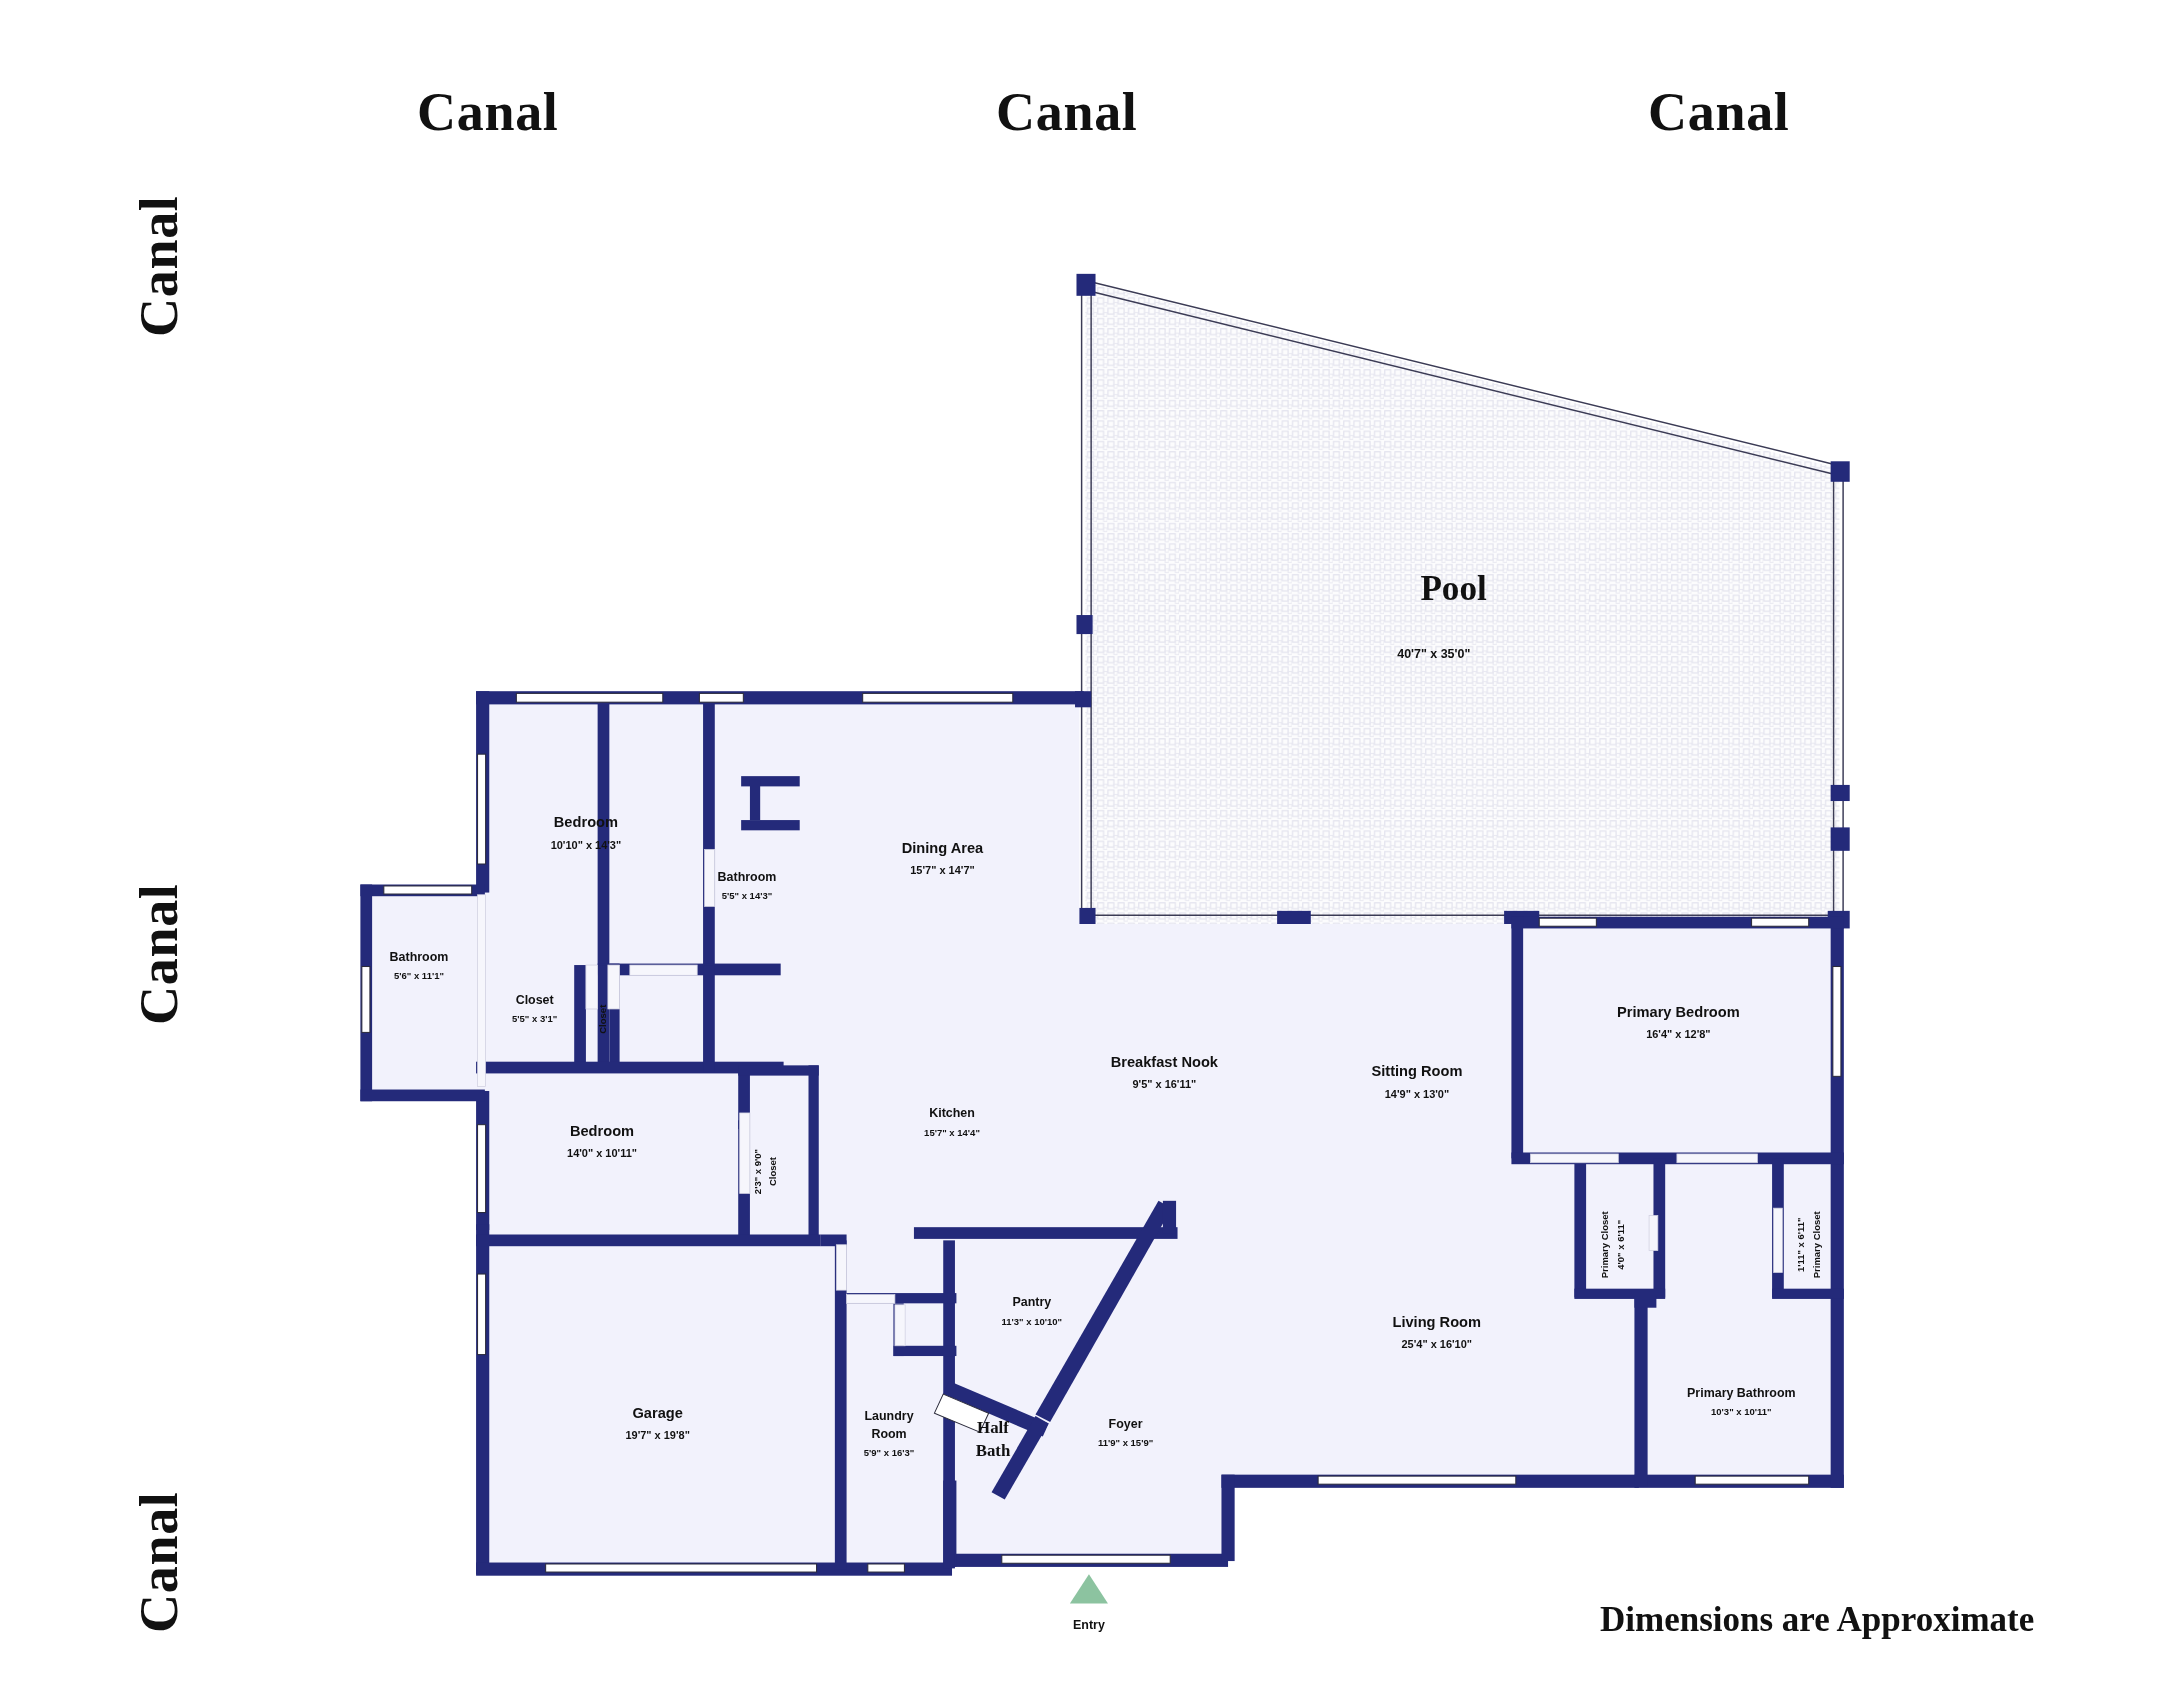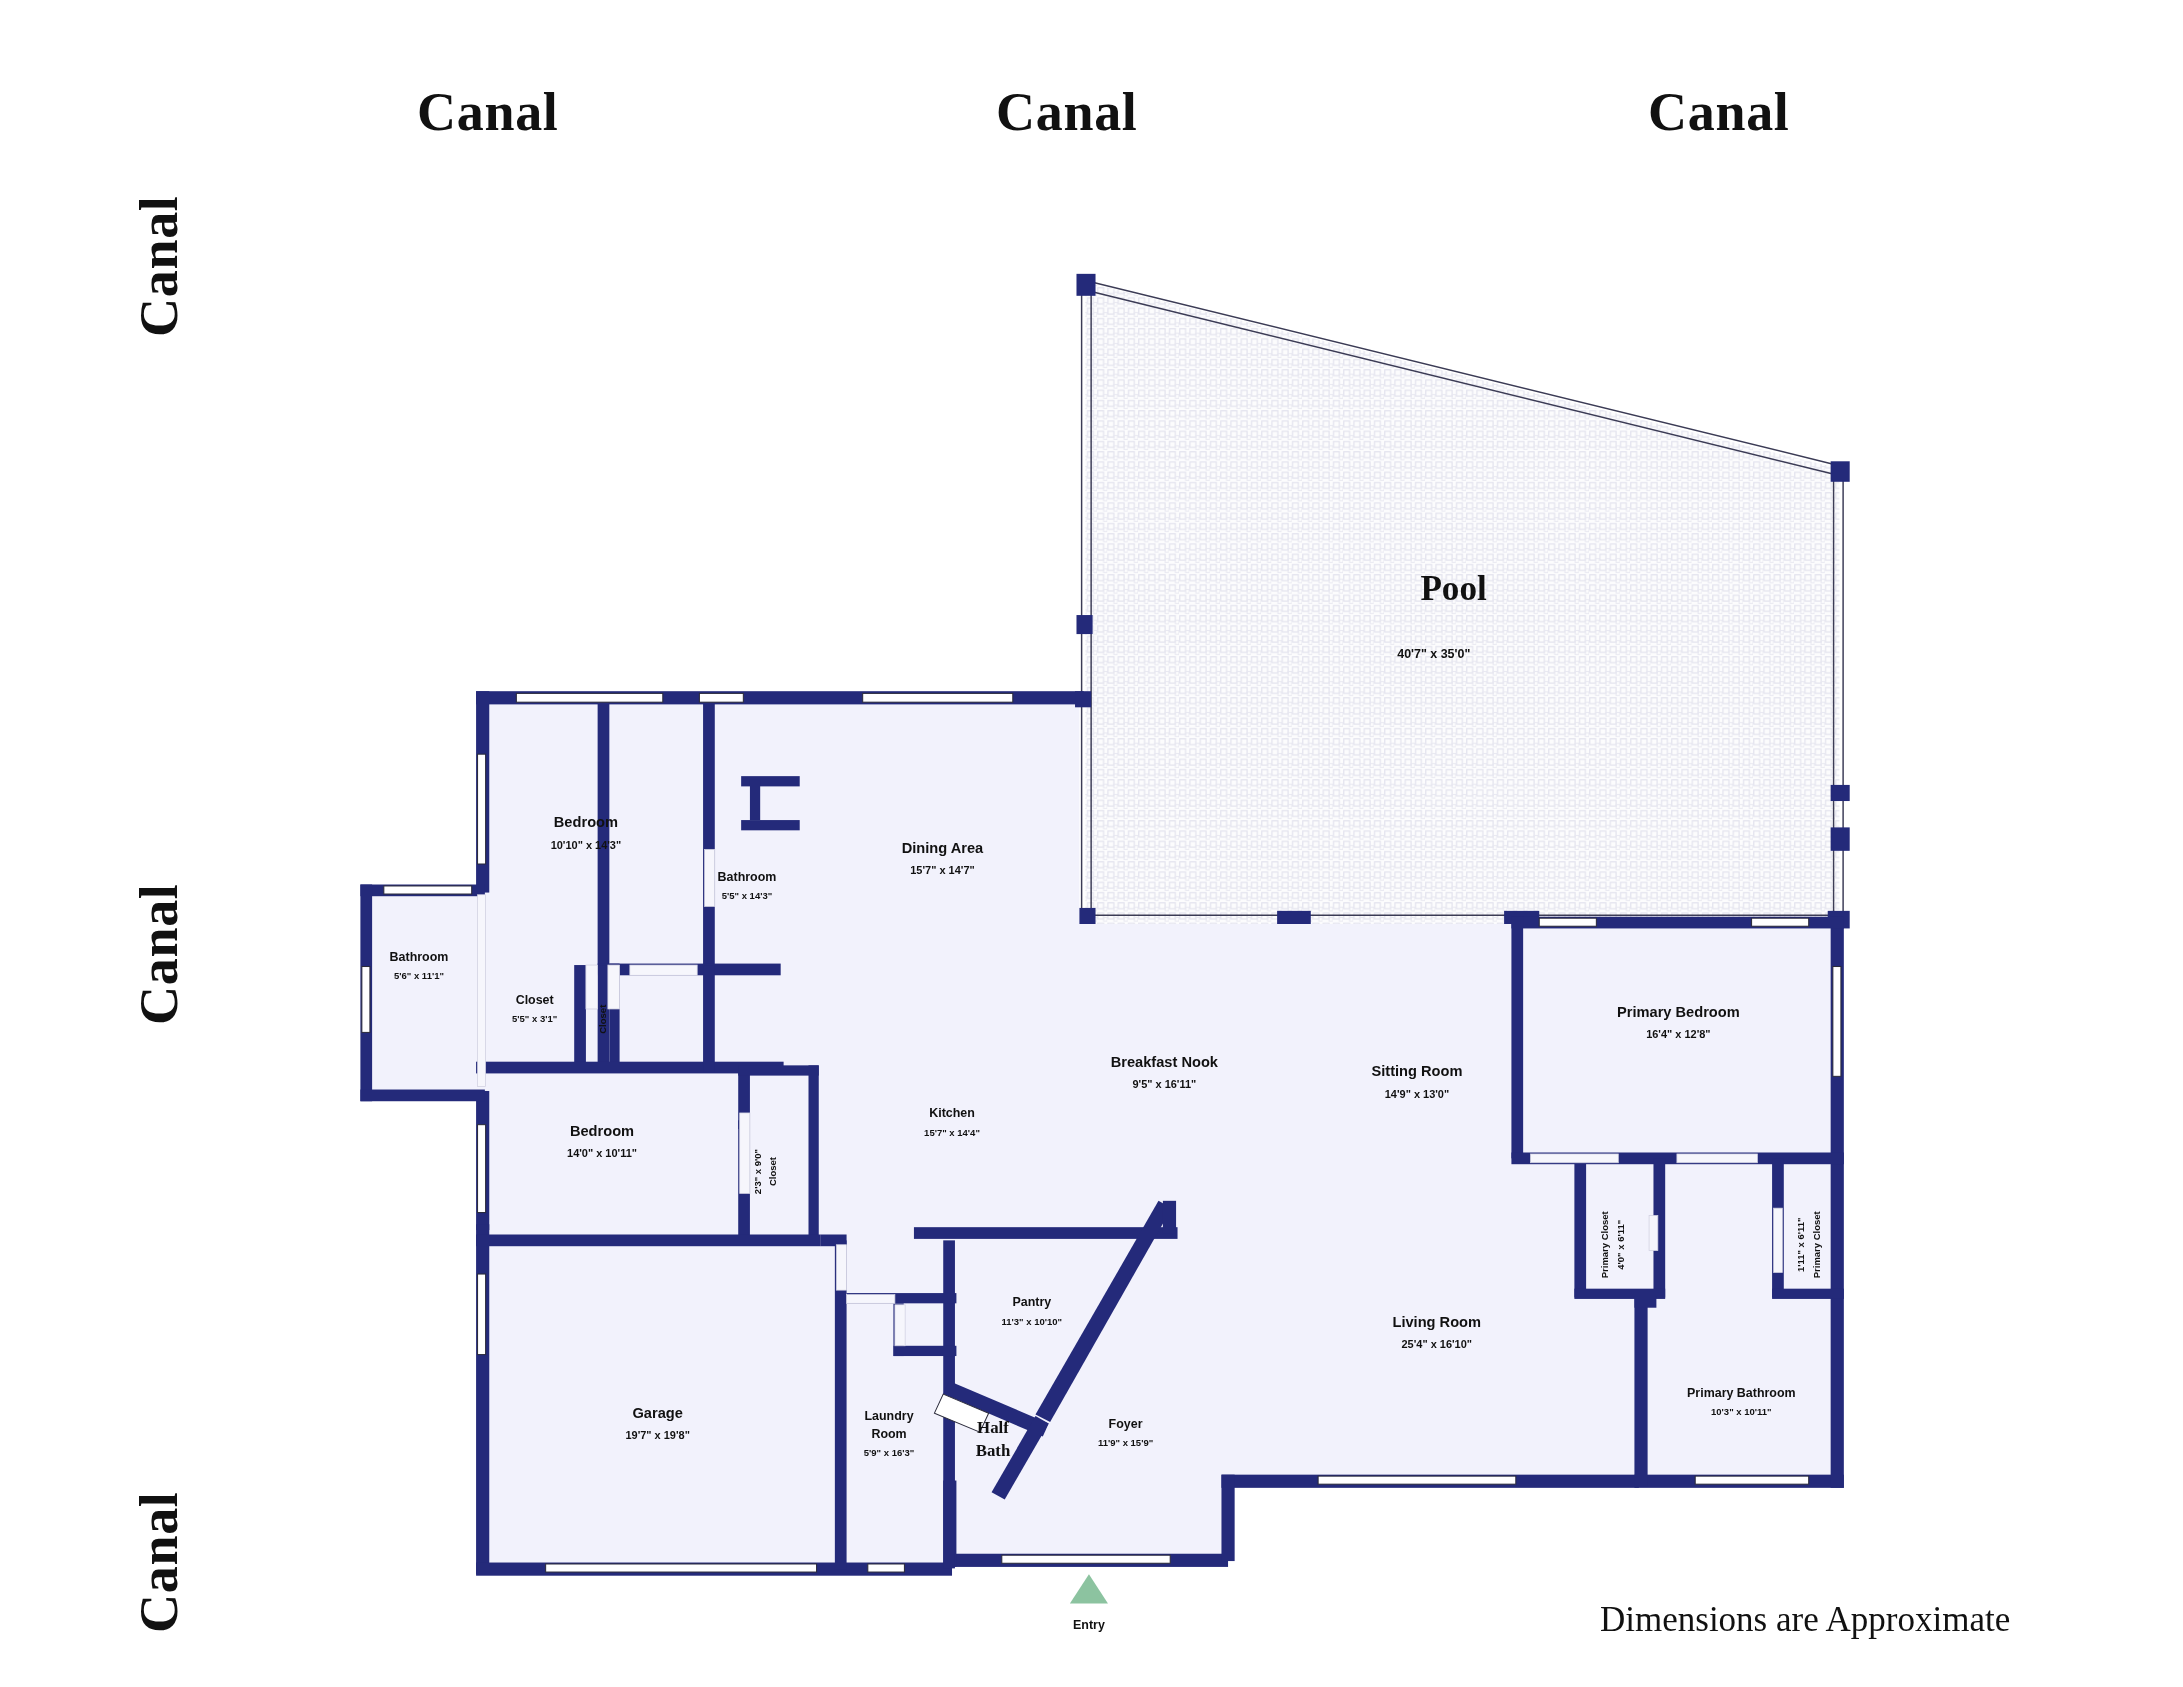--- a/index.html
+++ b/index.html
@@ -4,21 +4,21 @@
 <style>
   html,body{margin:0;padding:0;background:#ffffff;}
   body{width:2183px;height:1687px;position:relative;overflow:hidden;
        font-family:"Liberation Sans", sans-serif;}
   #plan{position:absolute;left:0;top:0;width:2183px;height:1687px;}
   .canal-h{position:absolute;font-family:"Liberation Serif", serif;font-weight:bold;
            color:#111111;font-size:54px;letter-spacing:0.7px;white-space:nowrap;}
   .canal-v{position:absolute;font-family:"Liberation Serif", serif;font-weight:bold;
            color:#111111;font-size:54px;letter-spacing:0.7px;white-space:nowrap;
            transform-origin:0 0;transform:rotate(-90deg);}
-  .approx{position:absolute;font-family:"Liberation Serif", serif;font-weight:normal;
+  .approx{position:absolute;font-family:"Liberation Serif", serif;font-weight:bold;
           color:#111111;font-size:35px;white-space:nowrap;}
   .rlabel{fill:#111111;font-family:"Liberation Sans", sans-serif;font-weight:bold;
           text-anchor:middle;}
   .rname{font-size:20px;}
   .rdim{font-size:15px;}
   .rname-sm{font-size:17px;}
   .rdim-sm{font-size:13px;}
   .pool-name{font-family:"Liberation Serif", serif;font-weight:bold;font-size:48px;
              fill:#111111;text-anchor:middle;}
   .pool-dim{font-size:17px;}

